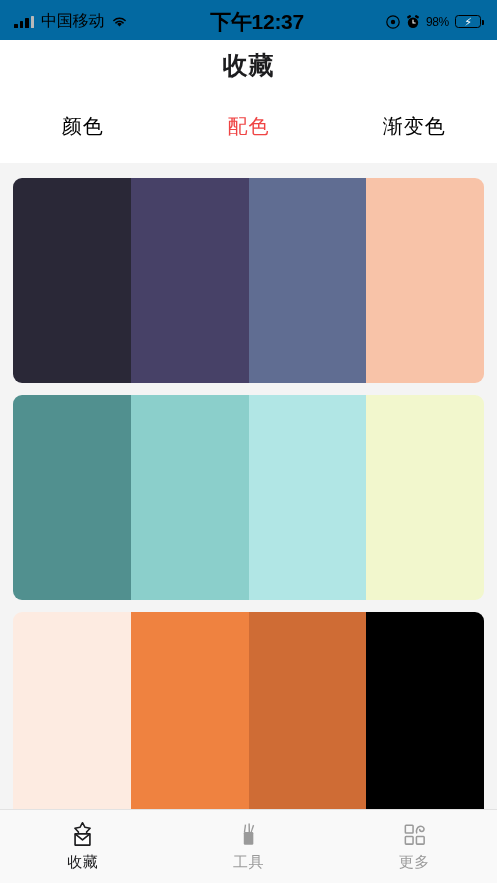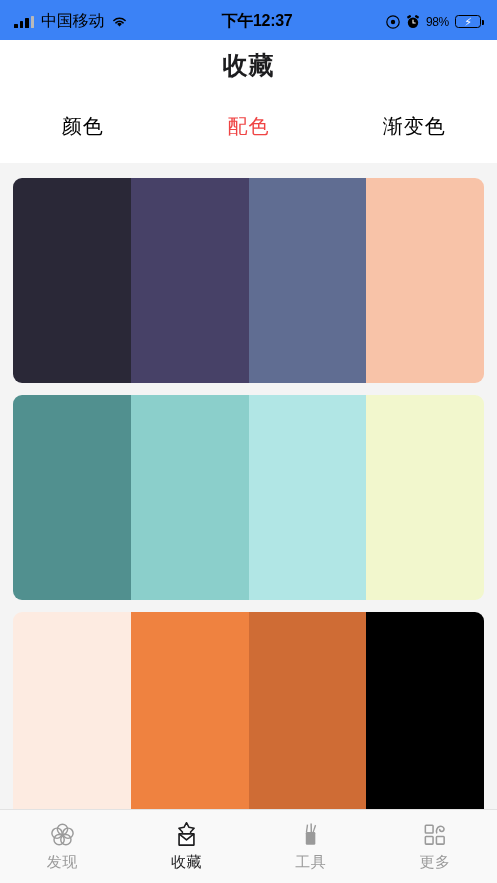--- a/index.html
+++ b/index.html
@@ -10,26 +10,26 @@
     overflow:hidden;
   }
   .phone { position:relative; width:497px; height:883px; background:#ffffff; display:flex; flex-direction:column; }
 
   
   .statusbar {
     height:40px; flex:0 0 40px;
     display:flex; align-items:center;
     padding:3px 16px 0 14px;
     font-size:17px; font-weight:600; color:#000;
-    background:#3b82f6;
+    background:#0369a1;
   }
   .sb-left { display:flex; align-items:center; gap:7px; flex:0 0 auto; }
   .sb-center { flex:1 1 auto; display:flex; justify-content:center; align-items:center; }
   .sb-right { display:flex; align-items:center; gap:6px; flex:0 0 auto; }
-  .sb-time { font-size:16px; font-weight:700; letter-spacing:-0.3px; color:#000; }
+  .sb-time { font-size:21px; font-weight:700; letter-spacing:-0.3px; color:#000; }
   .carrier { font-size:16px; font-weight:500; letter-spacing:-0.2px; }
   .bars { display:flex; align-items:flex-end; gap:2px; height:12px; }
   .bars i { display:block; width:3.5px; background:#000; border-radius:0.6px; }
   .bars i:nth-child(1){ height:4px; }
   .bars i:nth-child(2){ height:7px; }
   .bars i:nth-child(3){ height:10px; }
   .bars i:nth-child(4){ height:12px; background:#b9b9b9; }
   .pct { font-size:12px; font-weight:500; letter-spacing:-0.3px; }
   .battery {
     position:relative; width:26px; height:13px;
@@ -174,32 +174,20 @@
       <div class="swatch" style="background: rgb(253, 235, 225);"></div>
       <div class="swatch" style="background: rgb(239, 130, 64);"></div>
       <div class="swatch" style="background: rgb(207, 108, 53);"></div>
       <div class="swatch" style="background: rgb(0, 0, 0);"></div>
     </div>
 
   </div>
 
   <div class="tabbar">
 
-    <div class="tabitem">
-      <svg class="glyph" viewBox="0 0 28 28">
-        <g fill="none" stroke="#9a9a9a" stroke-width="1.5">
-          <circle cx="14" cy="8.6" r="5.3"></circle>
-          <circle cx="8.3" cy="12.7" r="5.3"></circle>
-          <circle cx="19.7" cy="12.7" r="5.3"></circle>
-          <circle cx="10.5" cy="19.4" r="5.3"></circle>
-          <circle cx="17.5" cy="19.4" r="5.3"></circle>
-        </g>
-      </svg>
-      <span class="lbl">发现</span>
-    </div>
 
     <div class="tabitem active">
       <svg class="glyph" viewBox="0 0 28 28">
         <path d="M14 1.8l2.6 4.7 5.3 1-3.7 3.9.7 5.3-4.9-2.3-4.9 2.3.7-5.3L6.1 7.5l5.3-1z" fill="none" stroke="#1d1d1f" stroke-width="1.6" stroke-linejoin="round"></path>
         <path d="M6.3 13.4h15.4v11.6H6.3z" fill="#fff" stroke="#1d1d1f" stroke-width="1.7" stroke-linejoin="round"></path>
         <path d="M6.3 13.4L14 19.6l7.7-6.2" fill="none" stroke="#1d1d1f" stroke-width="1.7" stroke-linejoin="round"></path>
       </svg>
       <span class="lbl">收藏</span>
     </div>
 

